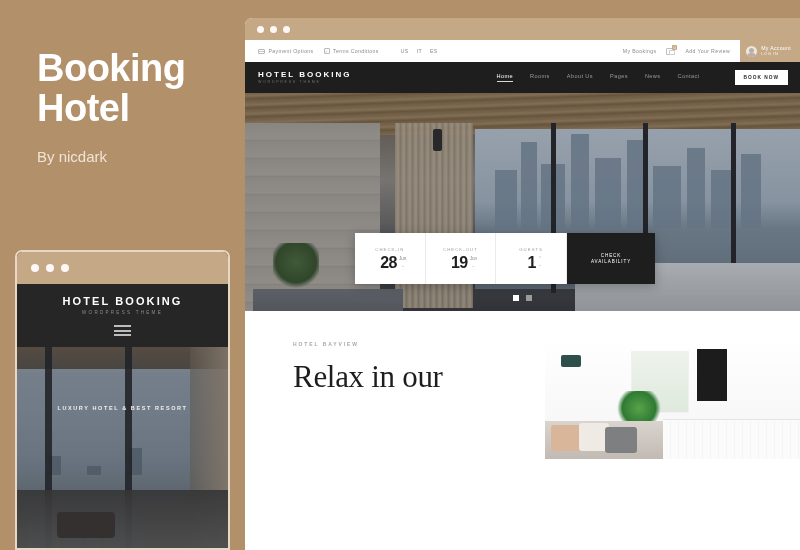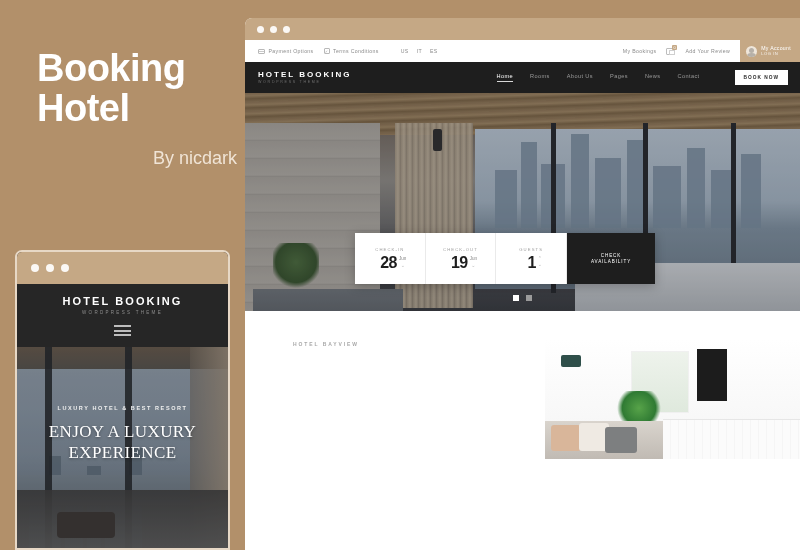--- a/index.html
+++ b/index.html
@@ -17,21 +17,21 @@
   .promo { position:absolute; left:37px; top:48px; width:200px; }
   .promo-title {
     font-size:38px; font-weight:bold; color:#ffffff; line-height:1.06;
     letter-spacing:-0.5px;
   }
   .promo-sub {
     font-size:27px; font-weight:300; color:#ffffff; line-height:1.1;
     margin-top:7px; letter-spacing:-0.2px;
   }
   .promo-author {
-    font-size:18px; font-weight:400; color:#f0e4d6; margin-top:19px;text-align:right;
+    font-size:15px; font-weight:400; color:#f0e4d6; margin-top:19px;
   }
 
   
   .mobile-mock {
     position:absolute; left:15px; top:250px; width:215px; height:300px;
     border:2px solid #e7d8c6; border-top-left-radius:7px; border-top-right-radius:7px;
     overflow:hidden; background:#222;
   }
   .mobile-bar {
     height:32px; background:#c5a885; display:flex; align-items:center; padding-left:14px; gap:7px;
@@ -308,24 +308,20 @@
       <div class="mh-build" style="left:112px;width:13px;height:104px"></div>
       <div class="mh-water"></div>
       <div class="mh-frame-v" style="left:28px"></div>
       <div class="mh-frame-v" style="left:108px"></div>
       <div class="mh-curtain"></div>
       <div class="mh-bed"></div>
       <div class="mh-pillow"></div>
       <div class="mh-overlay"></div>
       <div class="mh-text">
         <div class="mh-kicker">LUXURY HOTEL &amp; BEST RESORT</div>
-        <div class="mh-head">
-          <div>ENJOY A LUXURY</div>
-          <div>EXPERIENCE</div>
-        </div>
       </div>
     </div>
   </div>
 </div>
 
 <div class="desktop-mock">
 
   <div class="desk-bar">
     <span class="dot"></span>
     <span class="dot"></span>
@@ -444,20 +440,21 @@
 
     <div class="slider-dots">
       <span class="sq active"></span>
       <span class="sq"></span>
     </div>
   </div>
 
   <div class="content">
     <div class="content-left">
       <div class="c-kicker">HOTEL BAYVIEW</div>
+      <div class="c-head">Relax in our</div>
     </div>
     <div class="content-right">
       <div class="cr-wall"></div>
       <div class="cr-win"></div>
       <div class="cr-shelf"></div>
       <div class="cr-dark"></div>
       <div class="cr-plant"></div>
       <div class="cr-pot"></div>
       <div class="cr-counter"></div>
       <div class="cr-sofa"></div>

